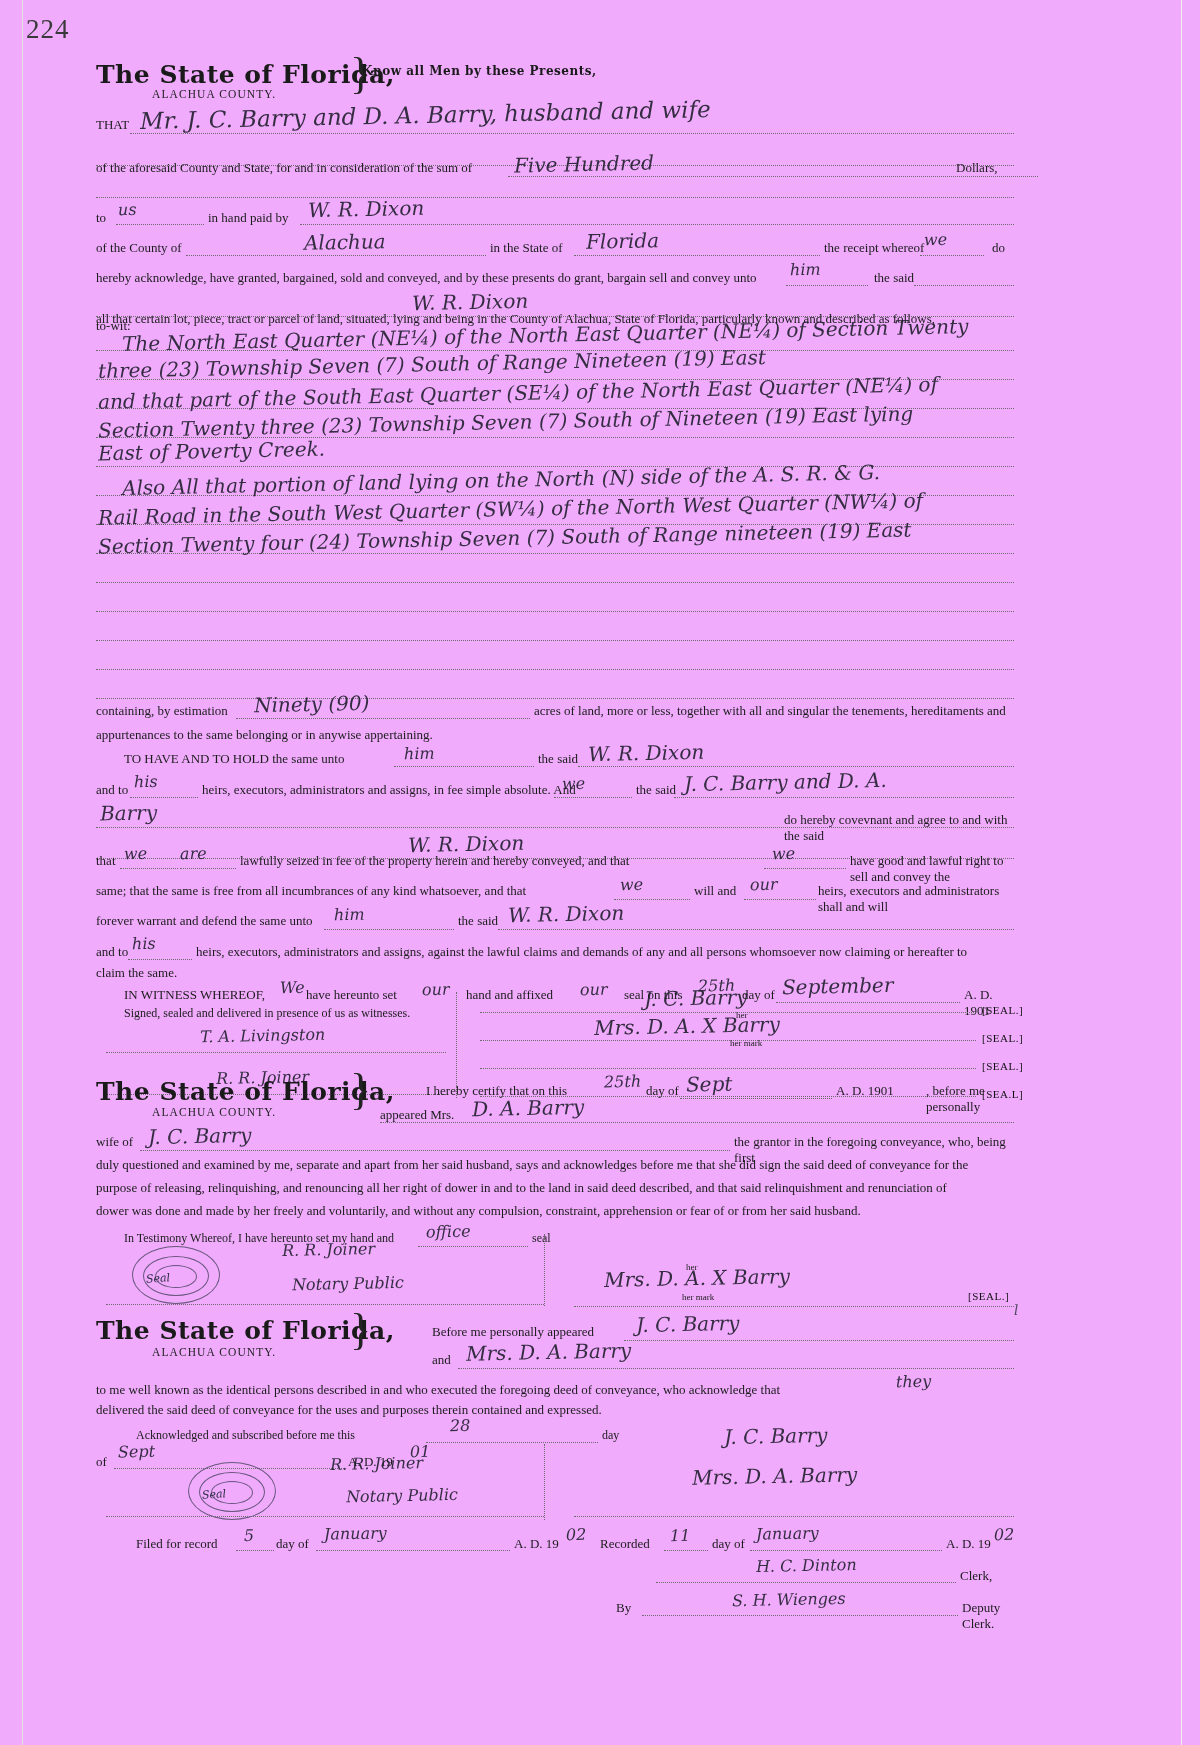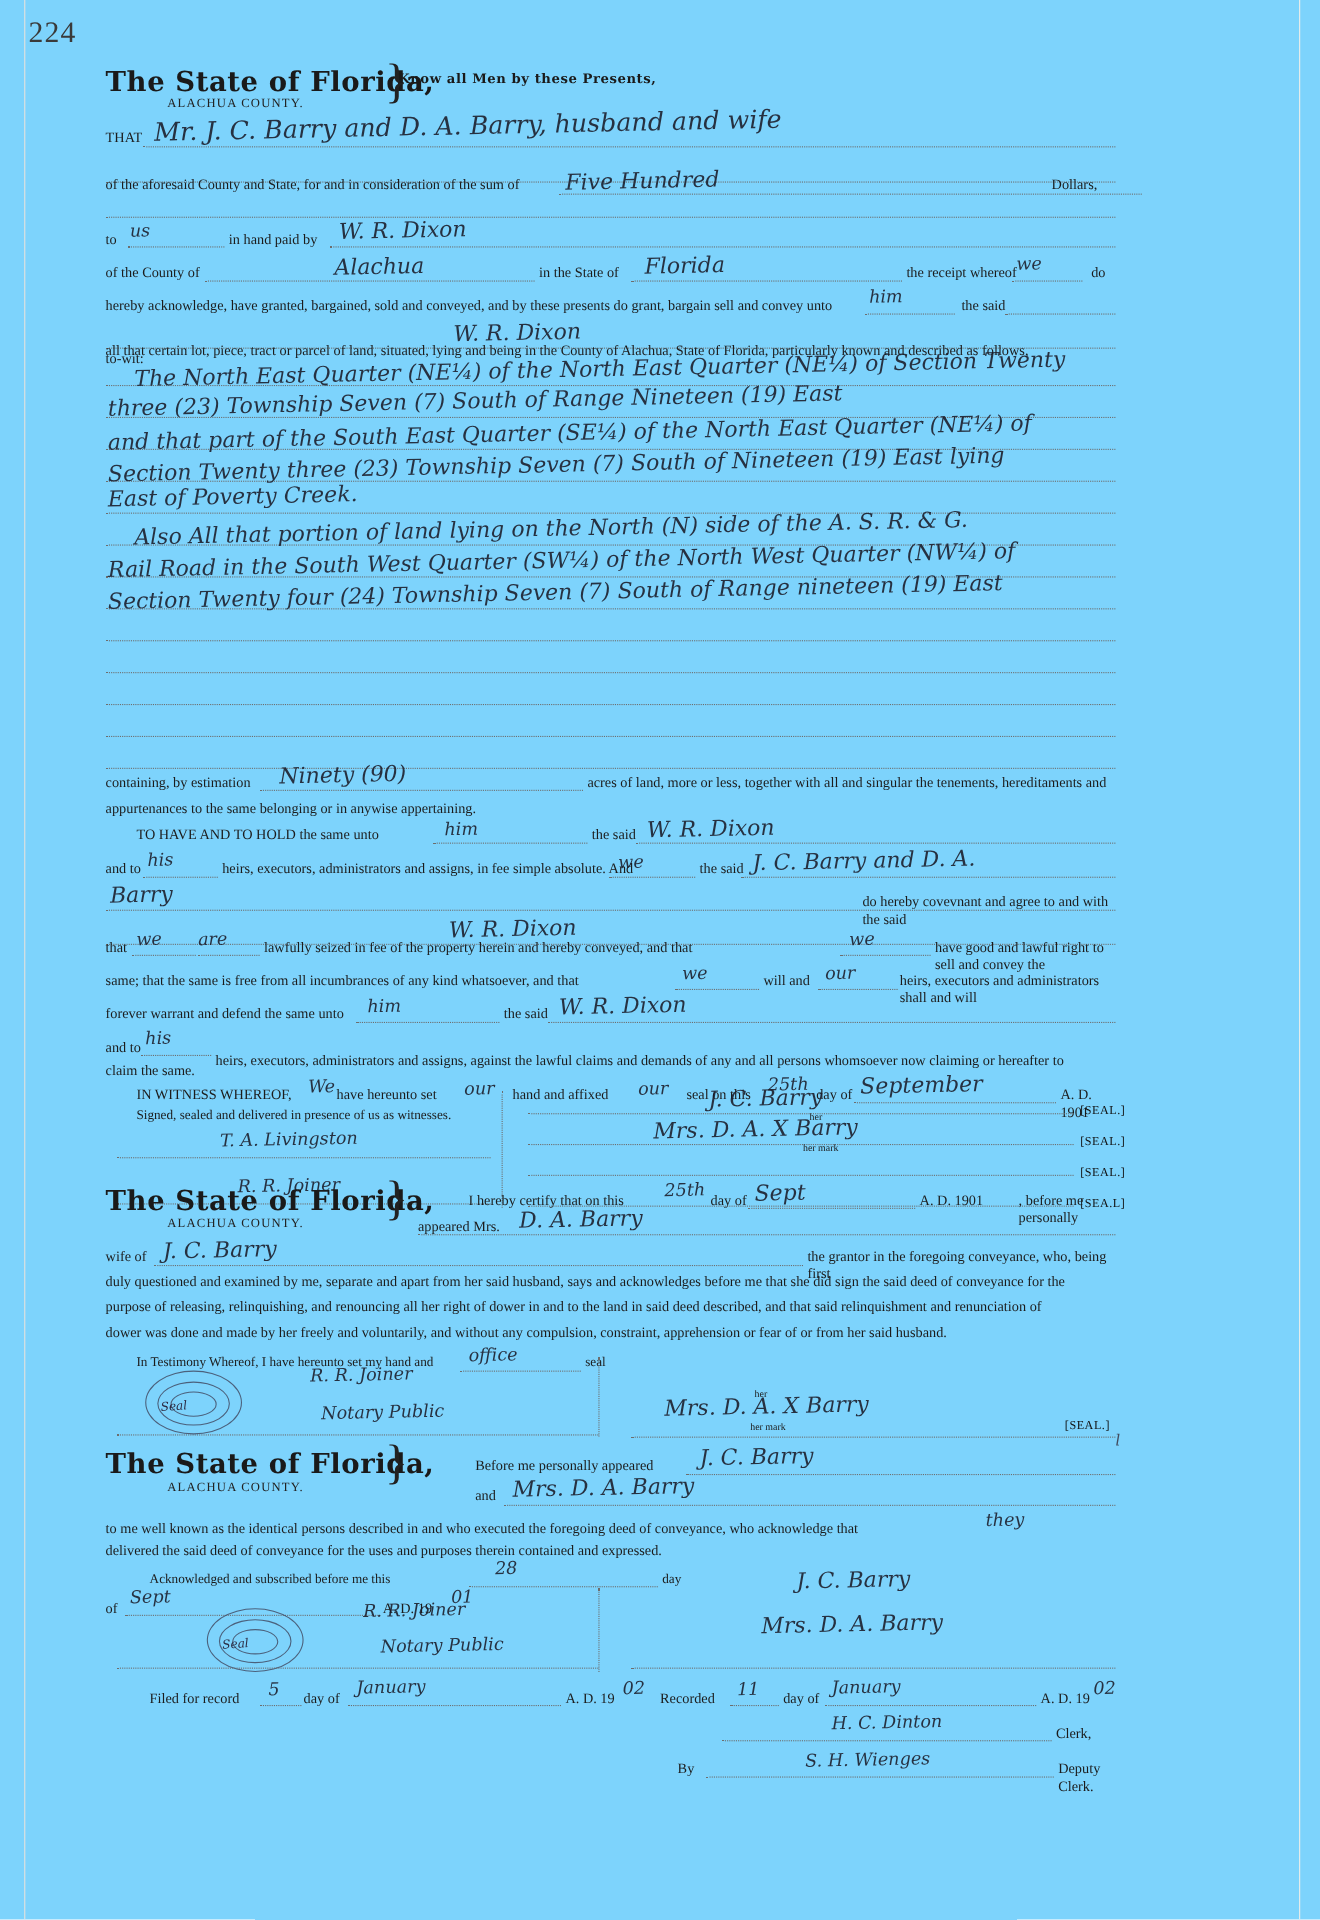--- a/index.html
+++ b/index.html
@@ -8,21 +8,21 @@
     background: #ffffff;
   }
   body {
     font-family: "Liberation Serif", serif;
     color: #1a1a1a;
   }
   #page {
     position: relative;
     width: 1200px;
     height: 1745px;
-    background: #7dd3fc;
+    background: #f0abfc;
     overflow: hidden;
   }
   
   .page-number {
     position: absolute;
     top: 14px;
     left: 26px;
     font-family: "Liberation Serif", serif;
     font-size: 27px;
     color: #3a3a3a;
@@ -289,21 +289,21 @@
     <div class="abs body-text" style="left:0; top:869px;">forever warrant and defend the same unto</div>
     <div class="rule" style="left:228px; top:885px; width:130px;"></div>
     <div class="abs hand sm" style="left:238px; top:861px;">him</div>
     <div class="abs body-text" style="left:362px; top:869px;">the said</div>
     <div class="rule" style="left:402px; top:885px; width:516px;"></div>
     <div class="abs hand" style="left:412px; top:858px;">W. R. Dixon</div>
 
     <div class="abs body-text" style="left:0; top:900px;">and to</div>
     <div class="abs hand sm" style="left:36px; top:890px;">his</div>
     <div class="rule" style="left:32px; top:915px; width:64px;"></div>
-    <div class="abs body-text" style="left:100px; top:900px;margin-top:12px;">heirs, executors, administrators and assigns, against the lawful claims and demands of any and all persons whomsoever now claiming or hereafter to</div>
+    <div class="abs body-text" style="left:100px; top:900px;">heirs, executors, administrators and assigns, against the lawful claims and demands of any and all persons whomsoever now claiming or hereafter to</div>
     <div class="abs body-text" style="left:0; top:921px;">claim the same.</div>
 
     <div class="abs body-text" style="left:28px; top:943px;">IN WITNESS WHEREOF,</div>
     <div class="abs hand sm" style="left:184px; top:934px;">We</div>
     <div class="abs body-text" style="left:210px; top:943px;">have hereunto set</div>
     <div class="abs hand sm" style="left:326px; top:936px;">our</div>
     <div class="abs body-text" style="left:370px; top:943px;">hand and affixed</div>
     <div class="abs hand sm" style="left:484px; top:936px;">our</div>
     <div class="abs body-text" style="left:528px; top:943px;">seal on this</div>
     <div class="abs hand sm" style="left:602px; top:932px;">25th</div>

